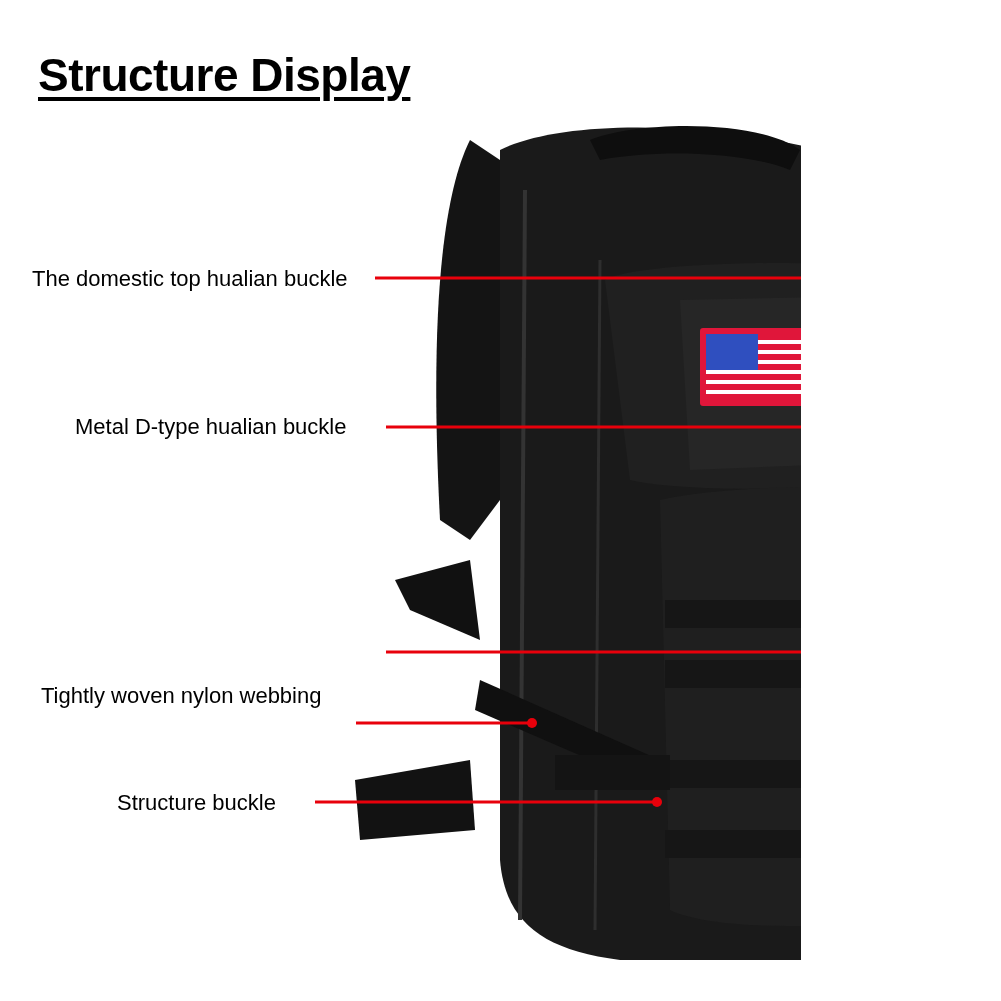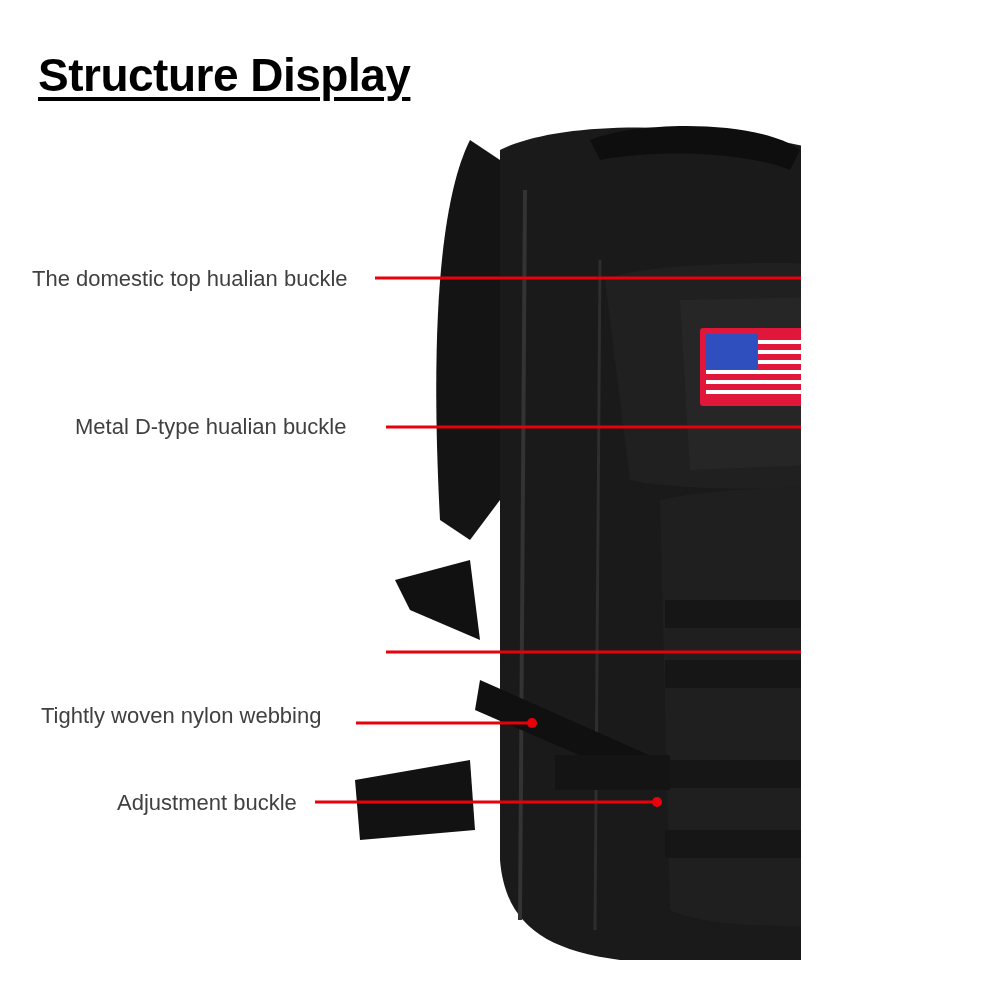--- a/index.html
+++ b/index.html
@@ -1,18 +1,18 @@
 <!DOCTYPE html>
 <html><head>
 <meta charset="utf-8">
 <style>
   html, body { margin:0; padding:0; background:#ffffff; }
   #stage { position:relative; width:801px; height:1001px; overflow:hidden; background:#fff; font-family:"Liberation Sans", sans-serif; }
   .title { position:absolute; left:38px; top:48px; font-size:46px; font-weight:bold; color:#000; text-decoration:underline; text-decoration-thickness:4px; text-underline-offset:6px; letter-spacing:-0.5px; white-space:nowrap; }
-  .label { position:absolute; font-size:22px; color:#404040; white-space:nowrap; line-height:26px; }
+  .label { position:absolute; font-size:22px; color:#000000; white-space:nowrap; line-height:26px; }
   svg { position:absolute; left:0; top:0; }
 </style>
 </head>
 <body>
 
 <div id="stage">
   <div class="title">Structure Display</div>
 
   <svg width="1001" height="1001" viewBox="0 0 1001 1001">
 
@@ -70,15 +70,15 @@
       <circle cx="848" cy="652" r="5" stroke="none"></circle>
       <line x1="356" y1="723" x2="532" y2="723"></line>
       <circle cx="532" cy="723" r="5" stroke="none"></circle>
       <line x1="315" y1="802" x2="657" y2="802"></line>
       <circle cx="657" cy="802" r="5" stroke="none"></circle>
     </g>
   </svg>
 
   <div class="label" style="left:32px; top:266px;">The domestic top hualian buckle</div>
   <div class="label" style="left:75px; top:414px;">Metal D-type hualian buckle</div>
-  <div class="label" style="left:41px; top:703px;">Tightly woven nylon webbing</div>
-  <div class="label" style="left:117px; top:790px;">Adjustment buckle</div>
+  <div class="label" style="left:41px; top:683px;">Tightly woven nylon webbing</div>
+  <div class="label" style="left:117px; top:790px;">Structure buckle</div>
 </div>
 
 </body></html>

